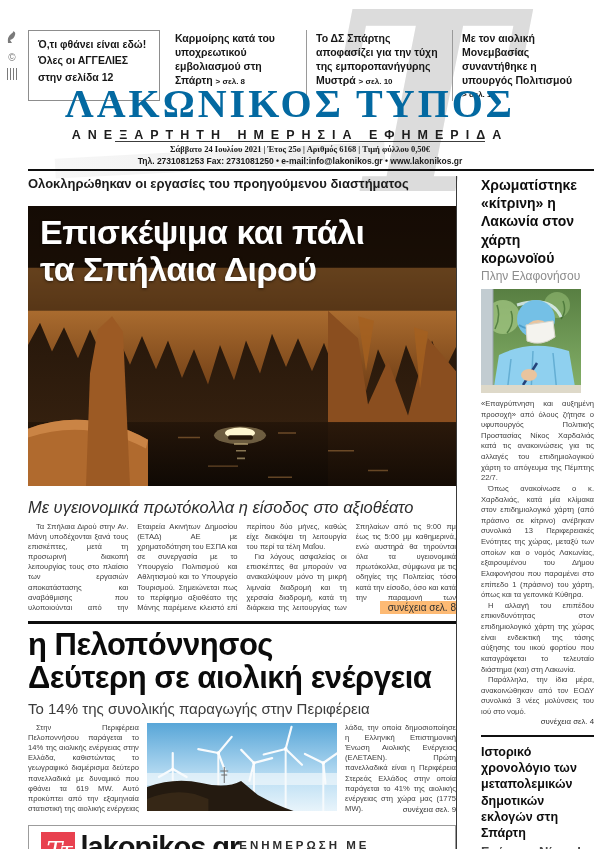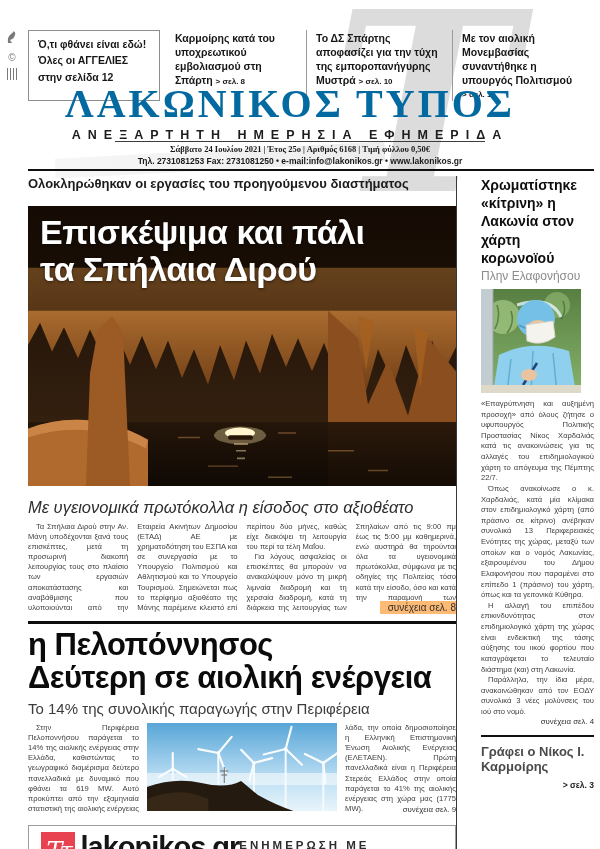--- a/index.html
+++ b/index.html
@@ -328,20 +328,21 @@
       <div class="sb-body">
         <p>«Επαγρύπνηση και αυξημένη προσοχή» από όλους ζήτησε ο υφυπουργός Πολιτικής Προστασίας Νίκος Χαρδαλιάς κατά τις ανακοινώσεις για τις αλλαγές του επιδημιολογικού χάρτη το απόγευμα της Πέμπτης 22/7.</p>
         <p>Όπως ανακοίνωσε ο κ. Χαρδαλιάς, κατά μία κλίμακα στον επιδημιολογικό χάρτη (από πράσινο σε κίτρινο) ανέβηκαν συνολικά 13 Περιφερειακές Ενότητες της χώρας, μεταξύ των οποίων και ο νομός Λακωνίας, εξαιρουμένου του Δήμου Ελαφονήσου που παραμένει στο επίπεδο 1 (πράσινο) του χάρτη, όπως και τα γειτονικά Κύθηρα.</p>
         <p>Η αλλαγή του επιπέδου επικινδυνότητας στον επιδημιολογικό χάρτη της χώρας είναι ενδεικτική της τάσης αύξησης του ιικού φορτίου που καταγράφεται το τελευταίο διάστημα (και) στη Λακωνία.</p>
         <p>Παράλληλα, την ίδια μέρα, ανακοινώθηκαν από τον ΕΟΔΥ συνολικά 3 νέες μολύνσεις του ιού στο νομό.</p>
       </div>
       <div class="sb-cont">συνέχεια σελ. 4</div>
 
       <div class="sb-rule"></div>
 
+      <div class="sb-headline2">Ιστορικό χρονολόγιο των μεταπολεμικών δημοτικών εκλογών στη Σπάρτη</div>
       <div class="sb-byline">Γράφει ο Νίκος Ι. Καρμοίρης</div>
       <div class="sb-pageline">
         <span class="line"></span>
         <span class="sb-page">&gt; σελ. 3</span>
       </div>
     </div>
 
   </div>
 </div>
 

